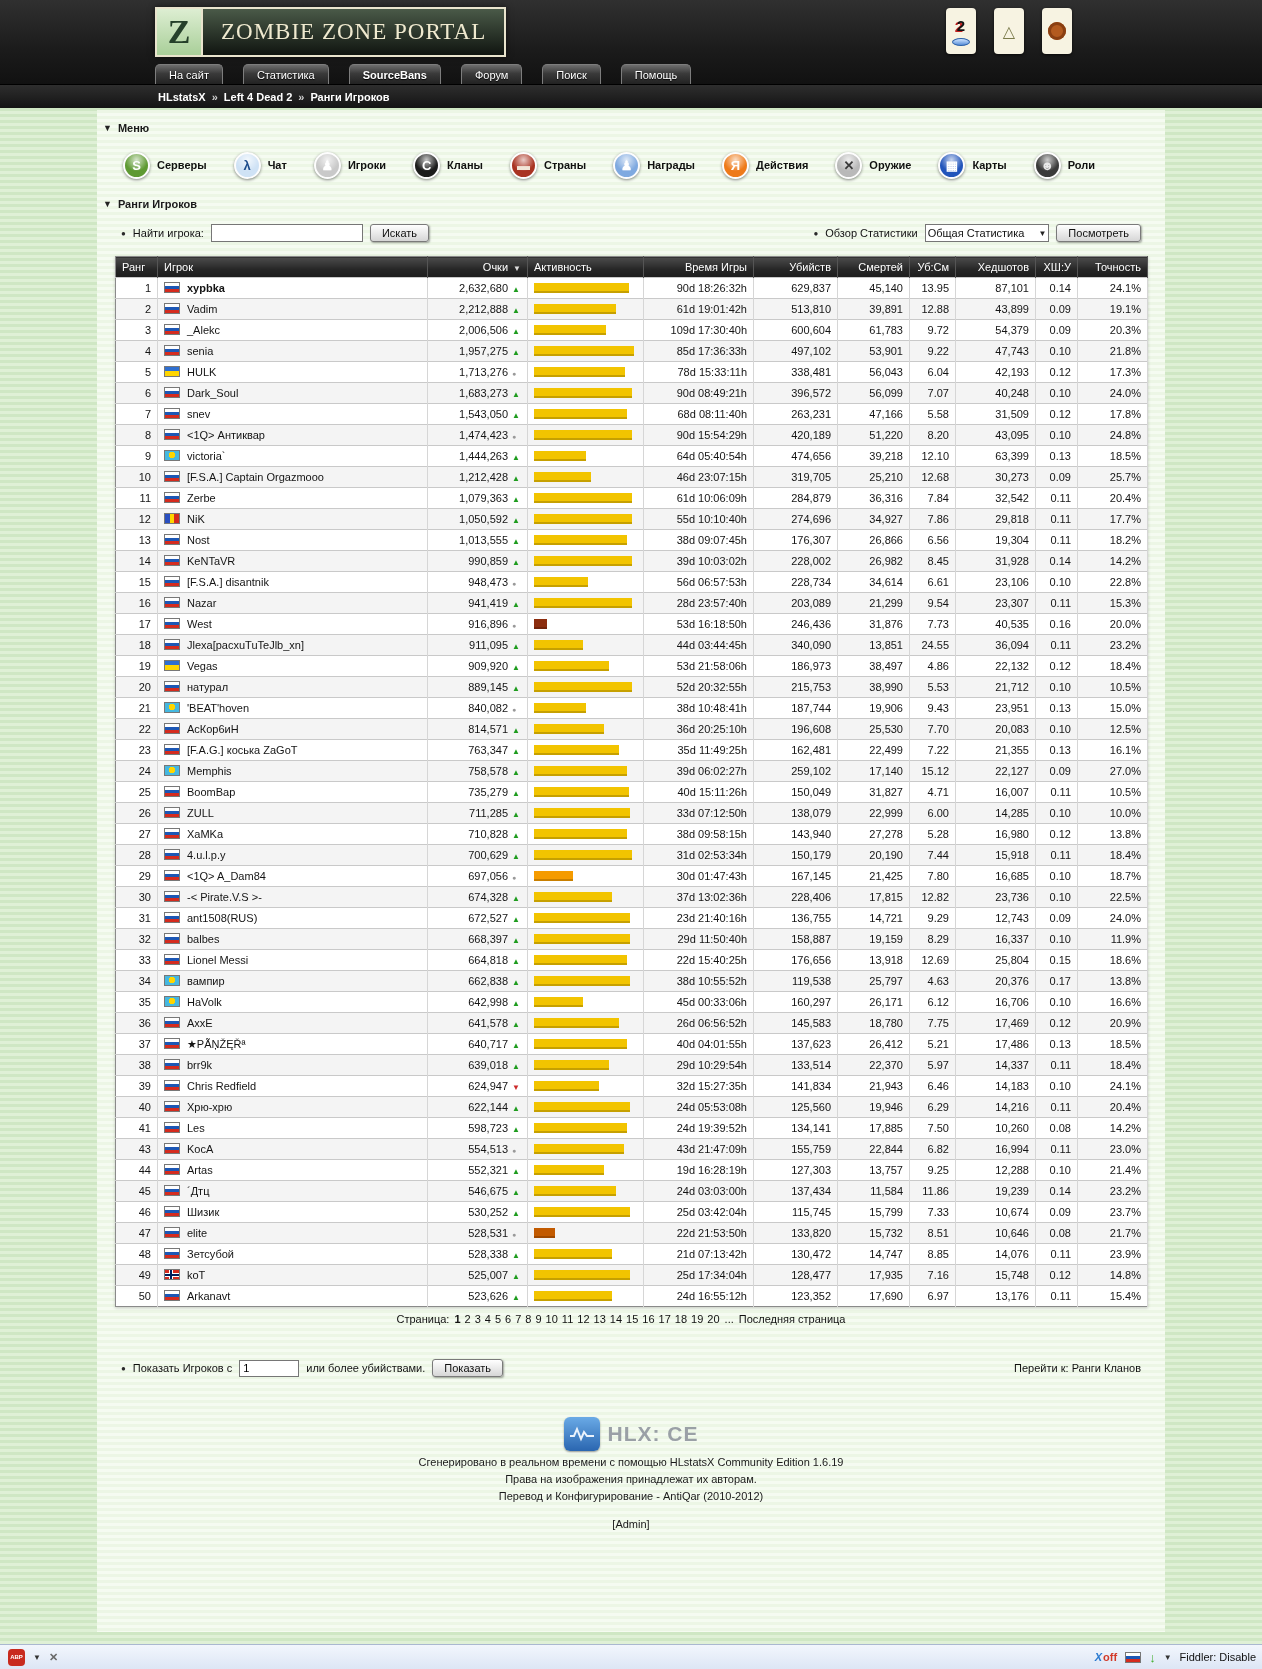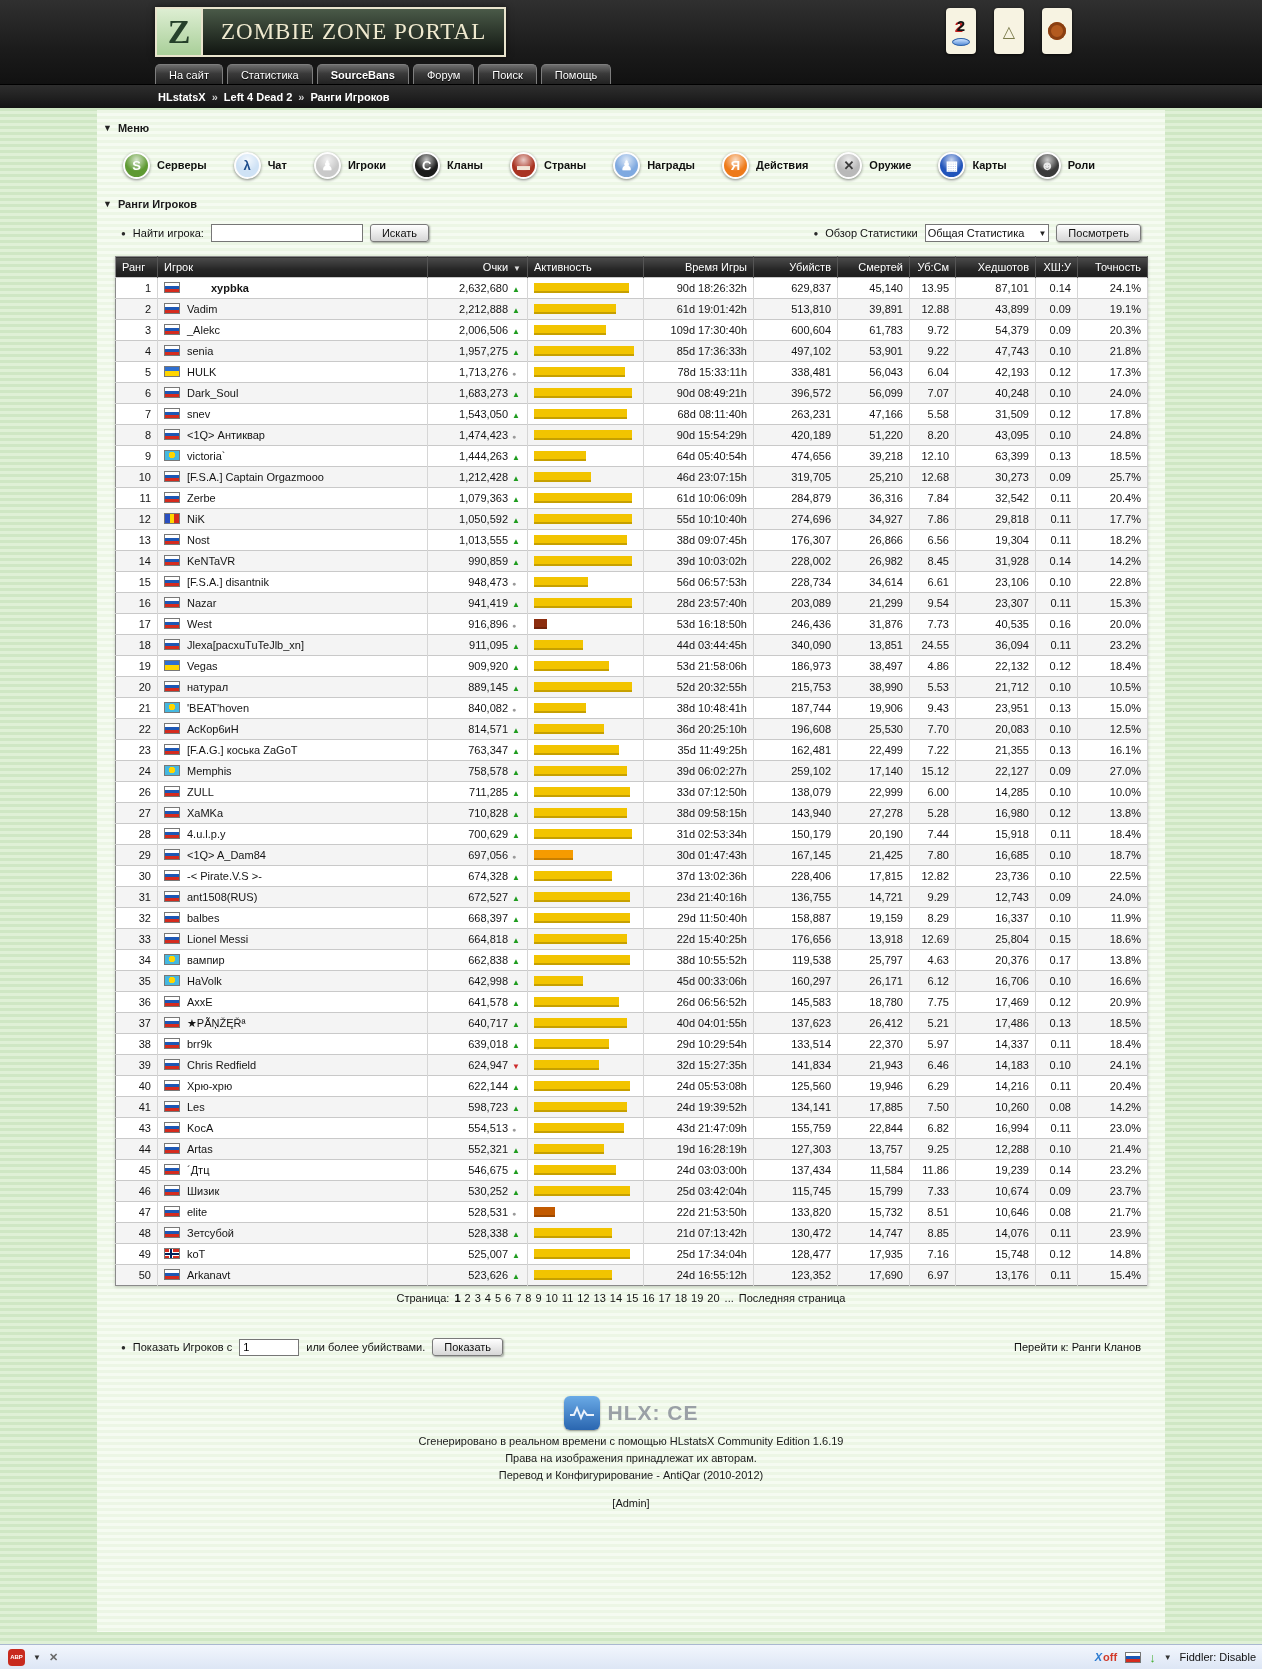--- a/index.html
+++ b/index.html
@@ -22,21 +22,21 @@
   .game-tiles { position:absolute; right:190px; top:8px; display:flex; gap:18px; }
   .tile { width:30px; height:46px; background:#f7f3e2; border-radius:4px;
     display:flex; flex-direction:column; align-items:center; justify-content:center;
     box-shadow:0 1px 3px rgba(0,0,0,.7); font-size:15px; }
   .tile .g2 { color:#111; font-weight:bold; text-shadow:-2px 1px 0 #c02020; }
   .tile .oval { width:18px; height:8px; background:linear-gradient(#cfe4ff,#5a8fd8);
     border:1px solid #2a5fa8; border-radius:50%; margin-top:4px; }
   .tile .tri { color:#7a7a4a; font-size:16px; }
   .tile .tf2 { width:18px; height:18px; border-radius:50%; background:#b35a1f;
     box-shadow:inset 0 0 0 3px #8a3f12; }
-  .nav-tabs { position:absolute; left:155px; bottom:0; display:flex; gap:4px;justify-content:space-between; }
+  .nav-tabs { position:absolute; left:155px; bottom:0; display:flex; gap:20px;justify-content:space-between; }
   .tab { background:linear-gradient(#6e6e6e,#3a3a3a 45%,#222); color:#fff;
     font-size:11px; padding:4px 13px 3px; border:1px solid #7d7d7d; border-bottom:none;
     border-radius:5px 5px 0 0; text-shadow:0 1px 1px #000; cursor:pointer; white-space:nowrap; }
   .tab.bold { font-weight:bold; }
 
   
   .breadcrumb-bar { height:24px; background:linear-gradient(#2e2e2e,#141414);
     border-top:1px solid #000; display:flex; align-items:center; padding-left:158px;
     color:#fff; font-size:11px; font-weight:bold; }
   .crumb-sep { margin:0 6px; color:#cfcfcf; font-weight:bold; }
@@ -96,21 +96,21 @@
   .flag-ua { background:linear-gradient(to bottom,#2f6fd0 0 50%,#ffd500 50%); }
   .flag-kz { background:radial-gradient(circle at 50% 45%, #ffd500 0 3px, #45b8e0 3px); }
   .flag-md { background:linear-gradient(to right,#2a4fc0 0 33%,#ffd500 33% 66%,#d52b1e 66%); }
   .flag-no { background:
       linear-gradient(to bottom, transparent 0 4px, #00205b 4px 6px, transparent 6px),
       linear-gradient(to right, transparent 0 5px, #00205b 5px 7px, transparent 7px),
       linear-gradient(to bottom, transparent 0 3px, #fff 3px 7px, transparent 7px),
       linear-gradient(to right, transparent 0 4px, #fff 4px 8px, transparent 8px),
       #d52b1e; }
   .pname { cursor:pointer; }
-  .pname.bold { font-weight:bold;margin-left:24px; }
+  .pname.bold { font-weight:bold; }
   .trend { display:inline-block; width:9px; margin-left:4px; text-align:left; }
   .t-up { color:#1e9c1e; font-size:8px; }
   .t-down { color:#cc2a2a; font-size:8px; }
   .t-dot { color:#999; font-size:7px; }
   .bar { height:10px; margin:5px 0; box-shadow:inset 0 -2px 0 rgba(0,0,0,.18); }
   .sortbox { display:inline-block; margin-left:5px; font-size:8px; color:#ddd; }
 
   
   .pagination { width:1050px; text-align:center; margin-top:6px; font-size:11px; color:#111; }
   .pagination b { margin:0 2px; }
@@ -641,20 +641,35 @@
             </td>
             <td class="c-num">39d 06:02:27h</td>
             <td class="c-num">259,102</td>
             <td class="c-num">17,140</td>
             <td class="c-num">15.12</td>
             <td class="c-num">22,127</td>
             <td class="c-num">0.09</td>
             <td class="c-num">27.0%</td>
           </tr>
           <tr>
+            <td class="c-rank">25</td>
+            <td class="c-player"><span class="flag flag-ru"></span><span class="pname">BoomBap</span></td>
+            <td class="c-num"><span>735,279</span><span class="trend t-up">▲</span></td>
+            <td class="c-act">
+              <div class="bar" style="width: 92%; background-color: rgb(242, 196, 0);"></div>
+            </td>
+            <td class="c-num">40d 15:11:26h</td>
+            <td class="c-num">150,049</td>
+            <td class="c-num">31,827</td>
+            <td class="c-num">4.71</td>
+            <td class="c-num">16,007</td>
+            <td class="c-num">0.11</td>
+            <td class="c-num">10.5%</td>
+          </tr>
+          <tr>
             <td class="c-rank">26</td>
             <td class="c-player"><span class="flag flag-ru"></span><span class="pname">ZULL</span></td>
             <td class="c-num"><span>711,285</span><span class="trend t-up">▲</span></td>
             <td class="c-act">
               <div class="bar" style="width: 93%; background-color: rgb(242, 196, 0);"></div>
             </td>
             <td class="c-num">33d 07:12:50h</td>
             <td class="c-num">138,079</td>
             <td class="c-num">22,999</td>
             <td class="c-num">6.00</td>

